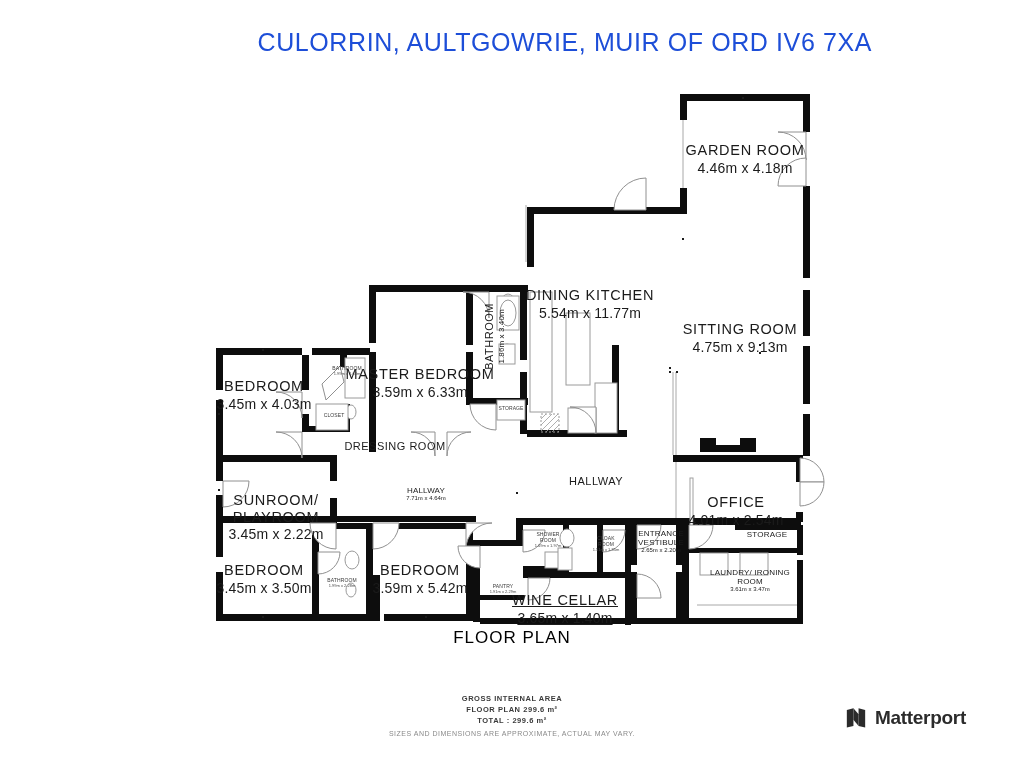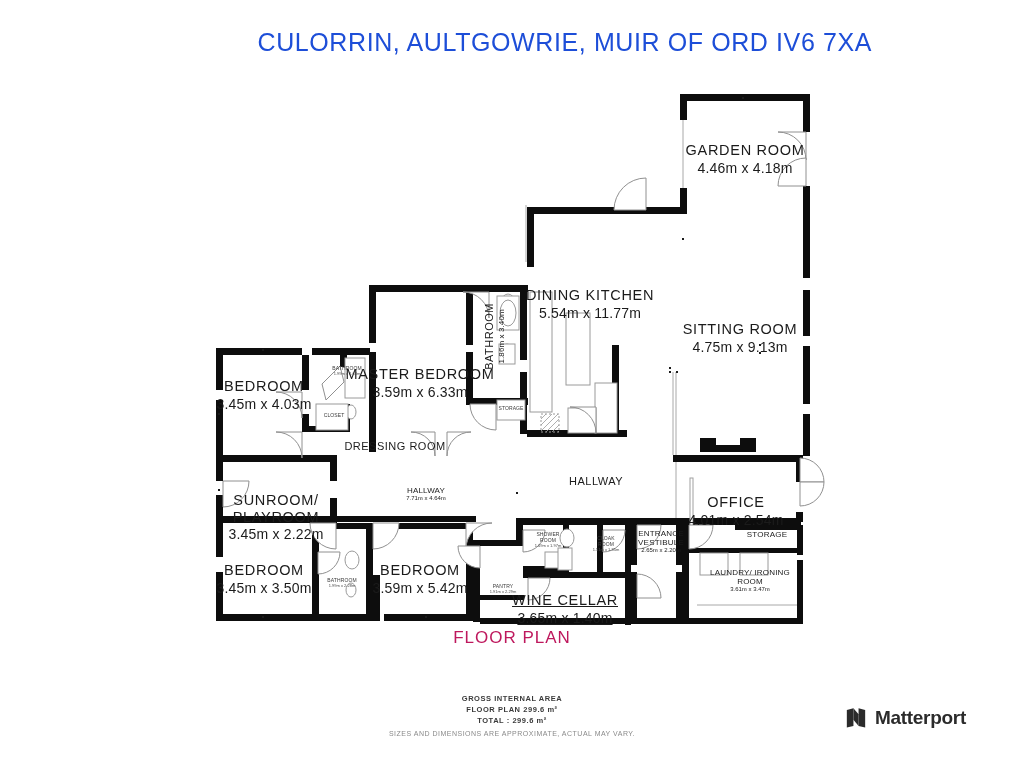--- a/index.html
+++ b/index.html
@@ -42,21 +42,21 @@
   .sml .dm{font-size:6px;margin-top:0px;}
 
   .tiny .nm{font-size:5px;letter-spacing:.1px;color:#3a3a3a;}
   .tiny .dm{font-size:4px;color:#4a4a4a;}
 
   .vert{transform:rotate(-90deg);transform-origin:center center;}
 
   
   #floorplan-caption{
     position:absolute;left:0;top:628px;width:1024px;text-align:center;
-    font-size:17px;letter-spacing:1px;color:#be185d;
+    font-size:17px;letter-spacing:1px;color:#000000;
   }
   #area-block{
     position:absolute;left:0;top:694px;width:1024px;text-align:center;
     color:#3a3a3a;
   }
   #area-block div{font-size:7.5px;letter-spacing:.55px;line-height:1.45;font-weight:bold;}
   #area-block .disc{font-weight:normal;color:#8a8a8a;letter-spacing:.5px;font-size:7px;margin-top:2px;}
 
   
   #brand{position:absolute;left:845px;top:707px;display:flex;align-items:flex-end;gap:8px;}

